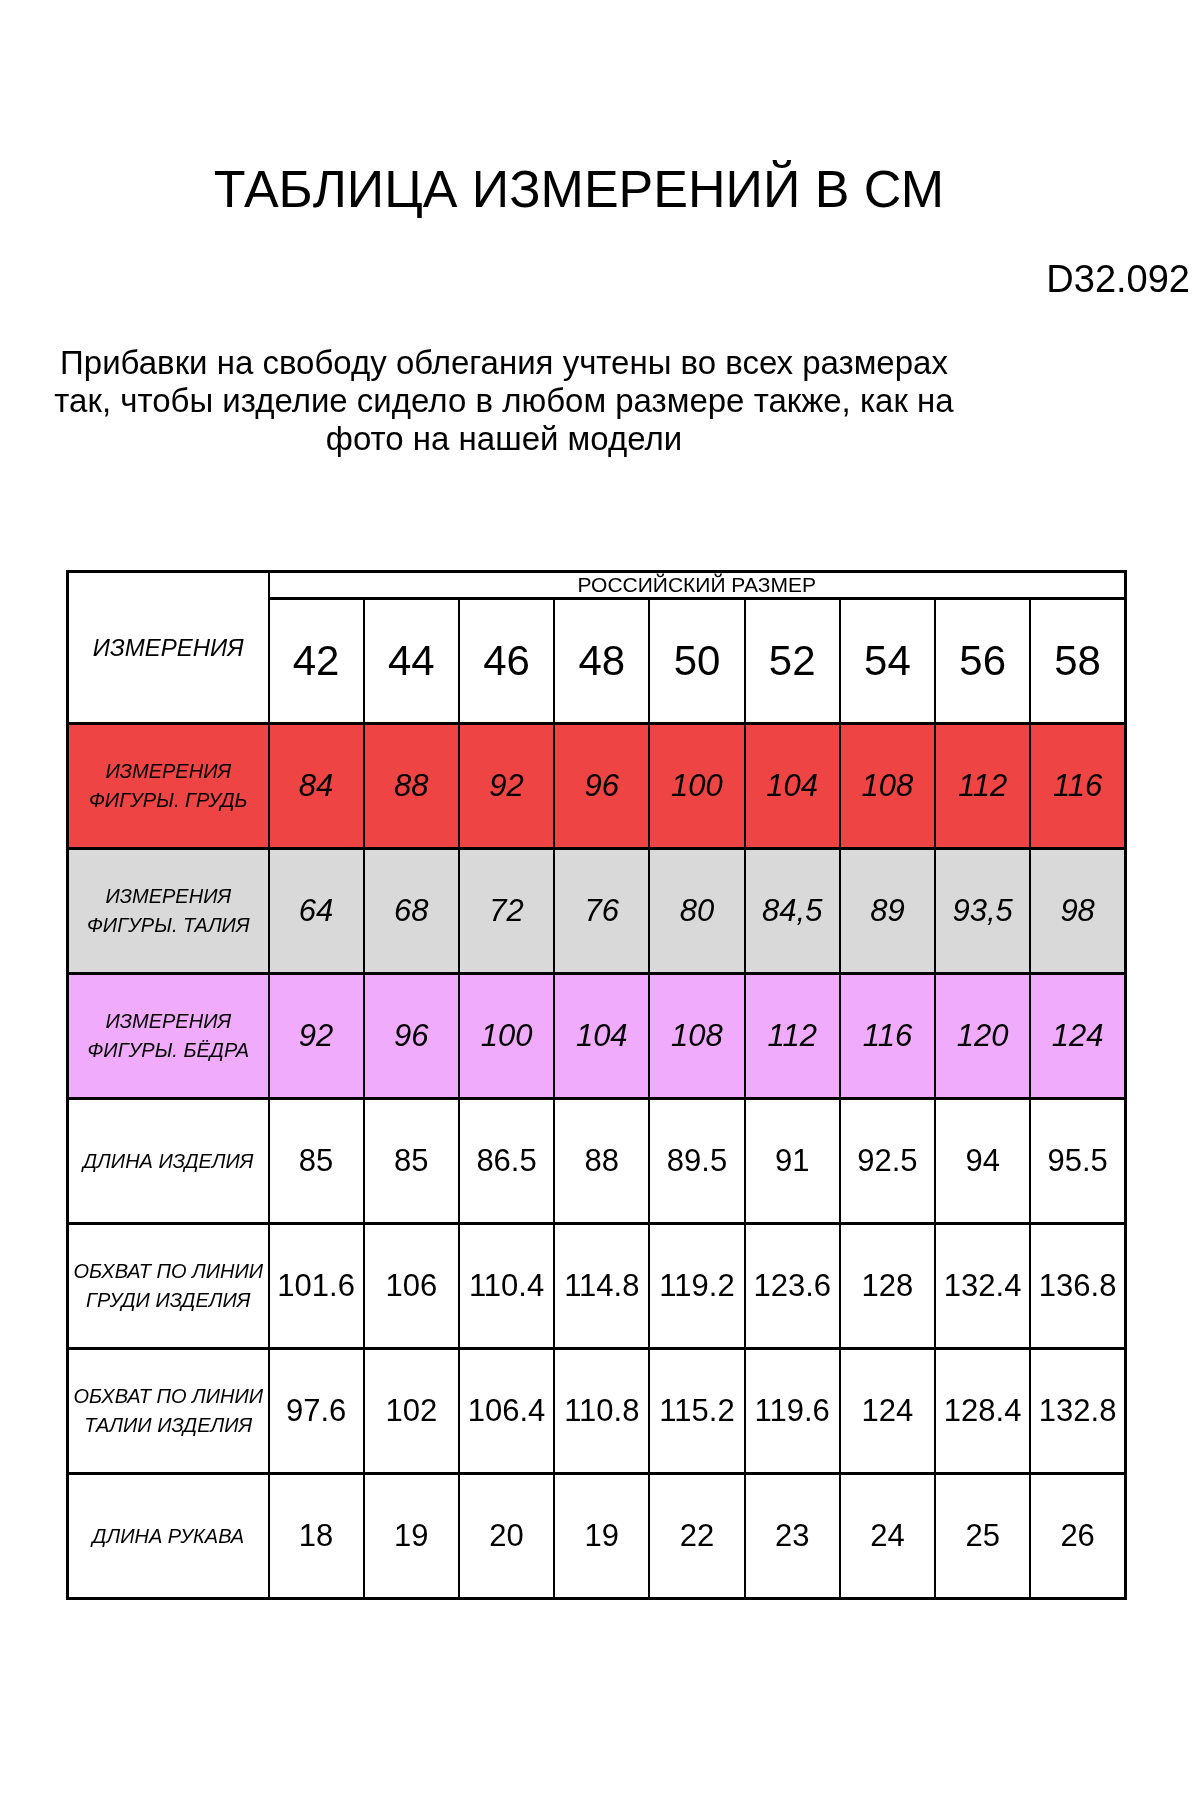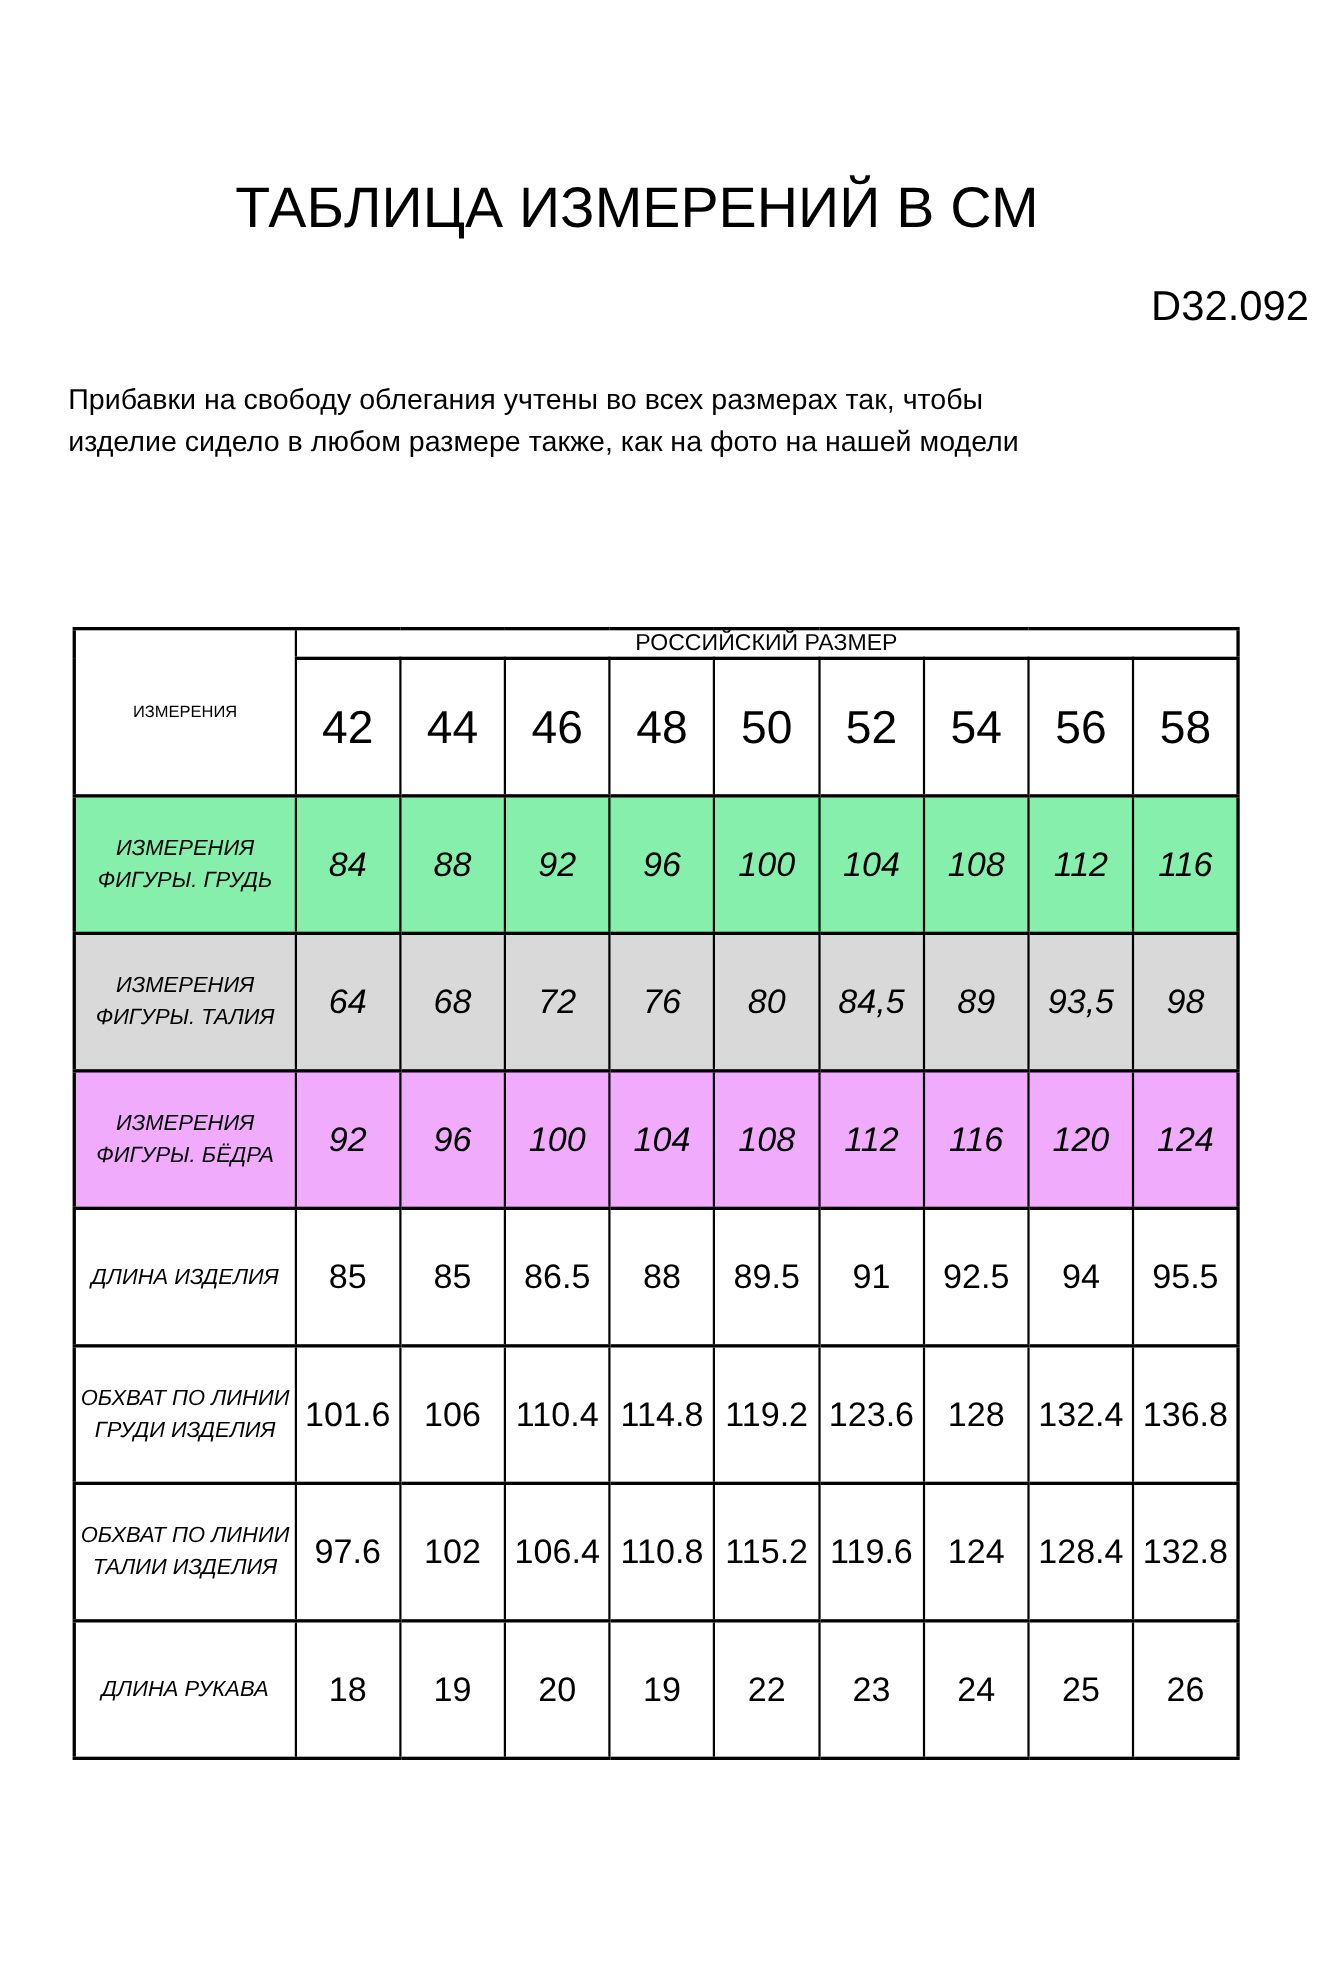--- a/index.html
+++ b/index.html
@@ -33,24 +33,25 @@
     top: 258px;
     left: 0;
     width: 1190px;
     text-align: right;
     font-size: 38px;
     font-weight: 400;
   }
   .note {
     position: absolute;
     top: 344px;
-    left: 62px;
+    left: 44px;
     width: 920px;
     margin: 0;
-    font-size: 26px;
+    text-align: center;
+    font-size: 33px;
     line-height: 38px;
     font-weight: 400;
   }
   table.size-table {
     position: absolute;
     top: 570px;
     left: 66px;
     width: 1061px;
     table-layout: fixed;
     border-collapse: collapse;
@@ -65,21 +66,21 @@
     border-right: 2px solid #000;
     padding: 0;
     text-align: center;
     vertical-align: middle;
     font-weight: 400;
   }
   table.size-table { border: 3px solid #000; }
   tr.span-row { height: 26px; }
   tr.size-row { height: 125px; }
   tr.data-row { height: 125px; }
-  th.corner-cell { font-size: 15px; }
+  th.corner-cell { font-size: 24px; font-style: italic; }
   th.span-cell { font-size: 21px; }
   th.size-cell {
     font-size: 42px;
     font-weight: 700;
   }
   th.row-label {
     font-size: 20px;
     line-height: 1.45;
     padding: 0 8px;
     font-style: italic;
@@ -122,21 +123,21 @@
           <th class="size-cell">46</th>
           <th class="size-cell">48</th>
           <th class="size-cell">50</th>
           <th class="size-cell">52</th>
           <th class="size-cell">54</th>
           <th class="size-cell">56</th>
           <th class="size-cell">58</th>
         </tr>
     </thead>
     <tbody id="table-body">
-        <tr class="data-row figure" style="background: #86efac;">
+        <tr class="data-row figure" style="background: #ef4444;">
           <th class="row-label">ИЗМЕРЕНИЯ ФИГУРЫ. ГРУДЬ</th>
           <td class="value">84</td>
           <td class="value">88</td>
           <td class="value">92</td>
           <td class="value">96</td>
           <td class="value">100</td>
           <td class="value">104</td>
           <td class="value">108</td>
           <td class="value">112</td>
           <td class="value">116</td>

